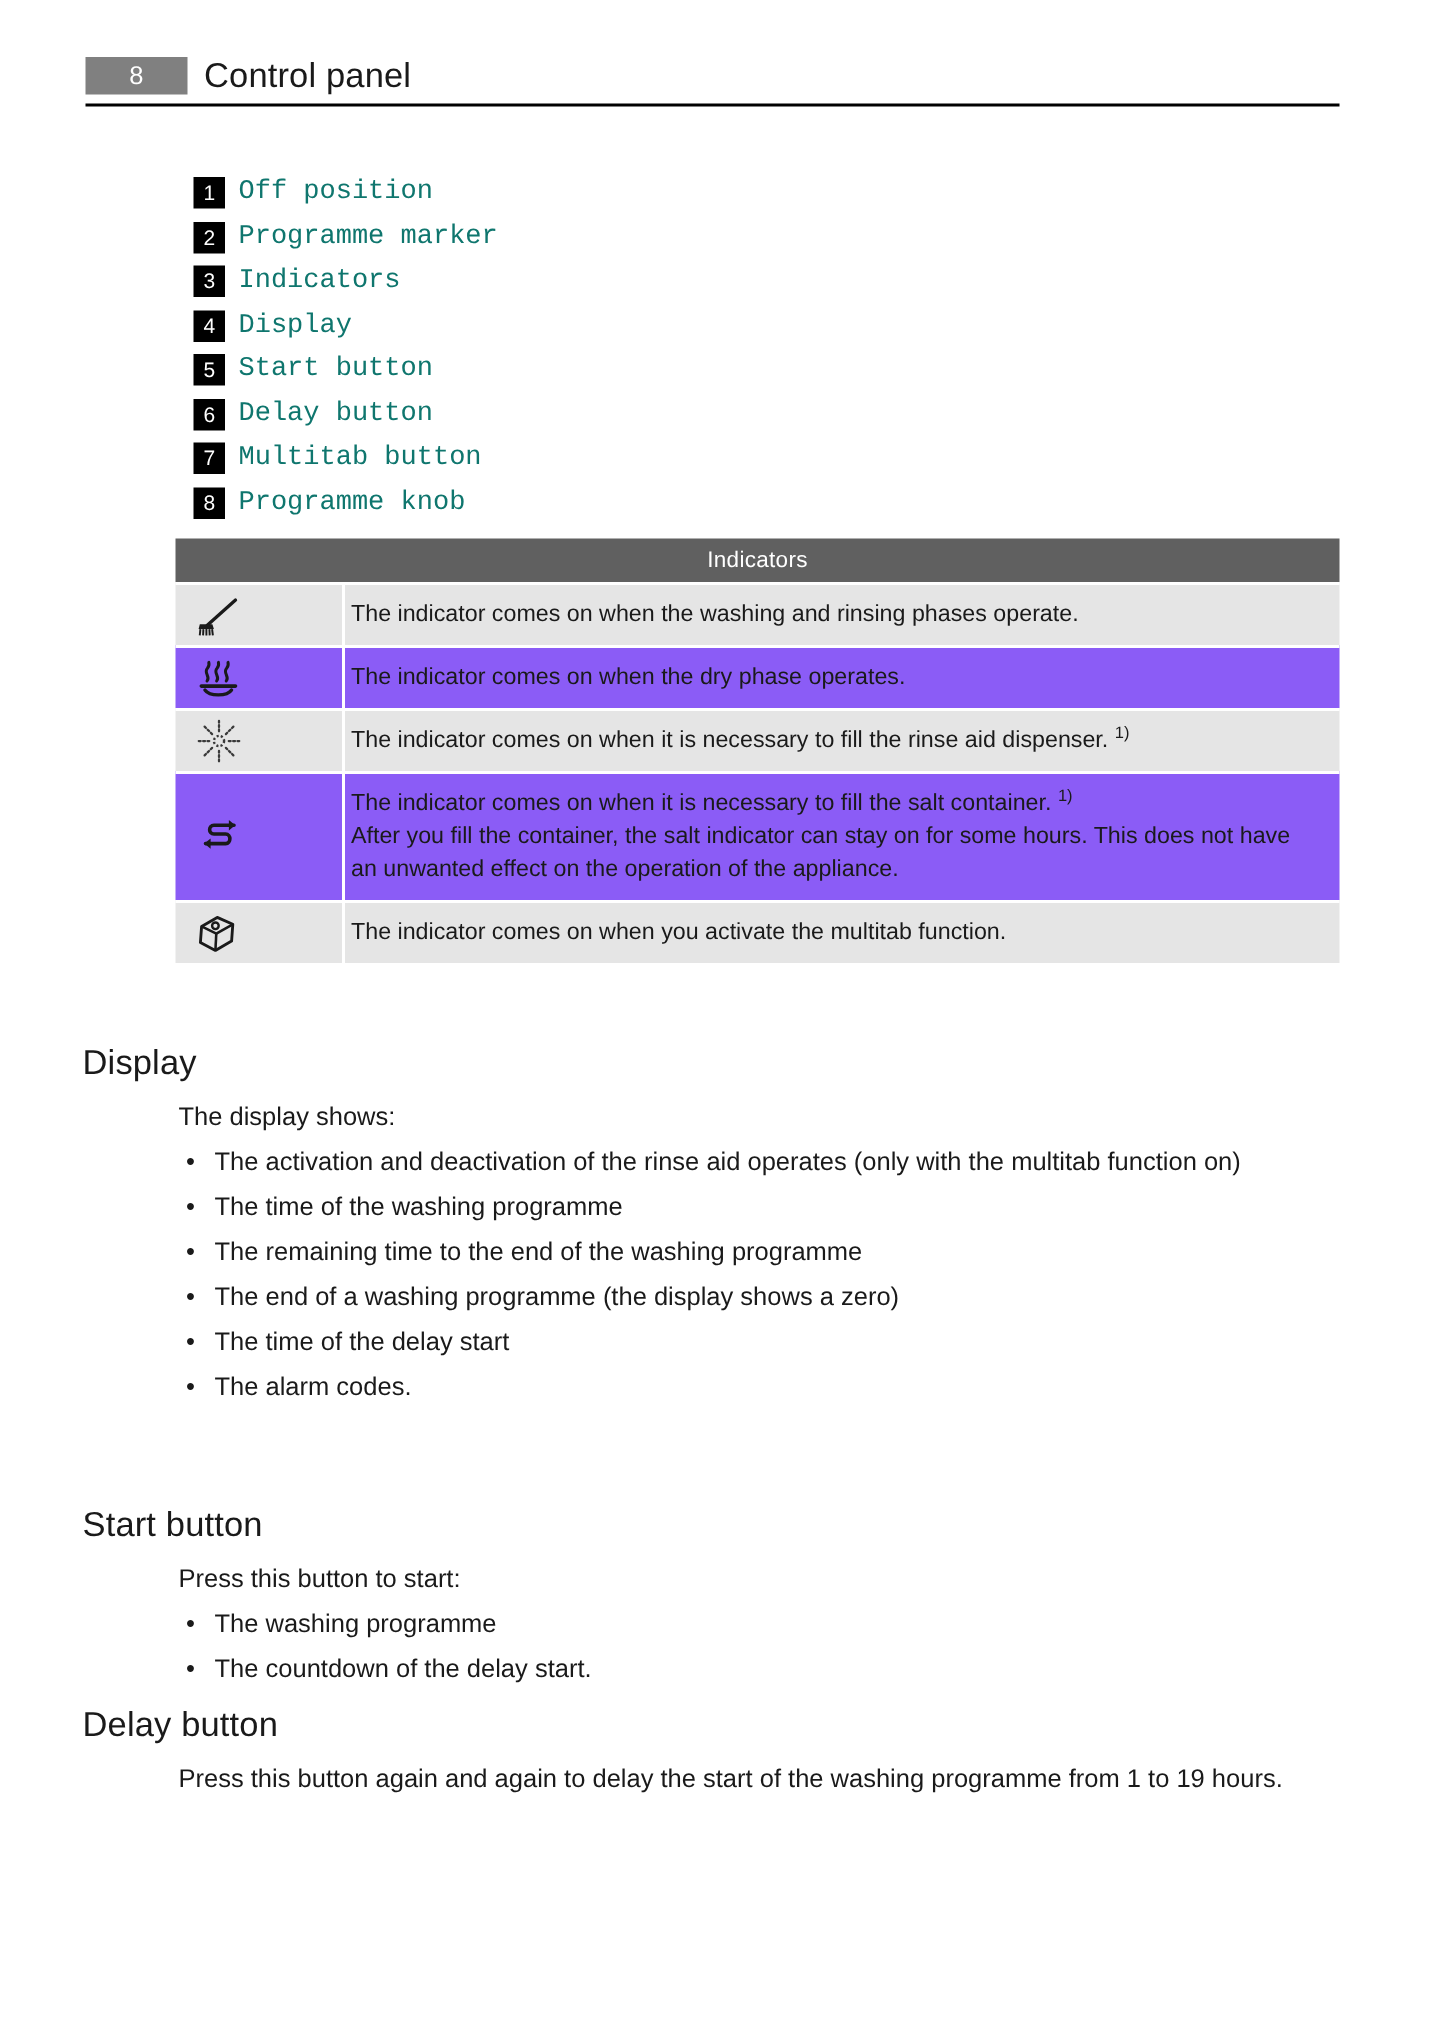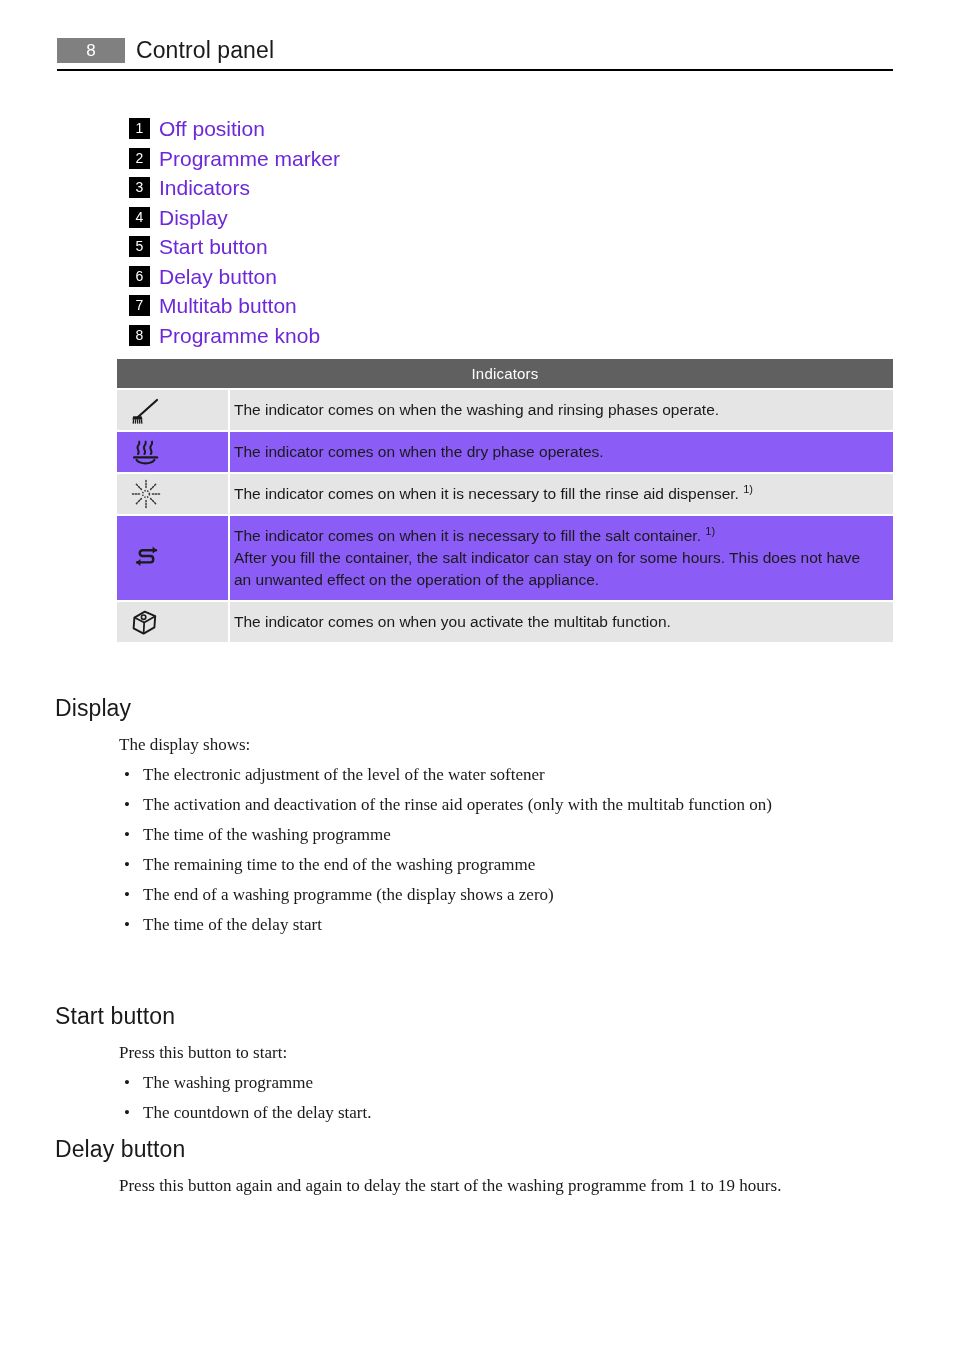--- a/index.html
+++ b/index.html
@@ -79,23 +79,24 @@
     height: 21px;
     background: #000000;
     color: #ffffff;
     font-size: 14px;
     line-height: 21px;
     text-align: center;
     flex: 0 0 auto;
   }
   .legend-label {
     margin-left: 9px;
-    font-size: 21px;
+    font-size: 18px;
     line-height: 21px;
-    color: #6d28d9;
+    color: #0f766e;
+    font-family: Liberation Mono, monospace;
   }
 
   
   .ind-table {
     position: absolute;
     left: 117px;
     top: 359px;
     width: 776px;
   }
   .ind-head {
@@ -171,21 +172,20 @@
     margin: 0;
     letter-spacing: 0.1px;
   }
   .body-block {
     position: absolute;
     left: 119px;
     width: 775px;
     font-size: 17px;
     line-height: 30px;
     color: #1a1a1a;
-    font-family: Liberation Serif, serif;
   }
   .body-lead { margin: 0; }
   ul.bullets {
     list-style: none;
     margin: 0;
     padding: 0;
   }
   ul.bullets li {
     position: relative;
     padding-left: 24px;
@@ -348,26 +348,26 @@
       </div>
     </div>
 
   </div>
 
 
   <h2 class="section-h2" style="top:694px;">Display</h2>
   <div class="body-block" style="top:730px;">
     <p class="body-lead">The display shows:</p>
     <ul class="bullets">
-      <li>The electronic adjustment of the level of the water softener</li>
       <li>The activation and deactivation of the rinse aid operates (only with the multitab function on)</li>
       <li>The time of the washing programme</li>
       <li>The remaining time to the end of the washing programme</li>
       <li>The end of a washing programme (the display shows a zero)</li>
       <li>The time of the delay start</li>
+      <li>The alarm codes.</li>
     </ul>
   </div>
 
   <h2 class="section-h2" style="top:1002px;">Start button</h2>
   <div class="body-block" style="top:1038px;">
     <p class="body-lead">Press this button to start:</p>
     <ul class="bullets">
       <li>The washing programme</li>
       <li>The countdown of the delay start.</li>
     </ul>

